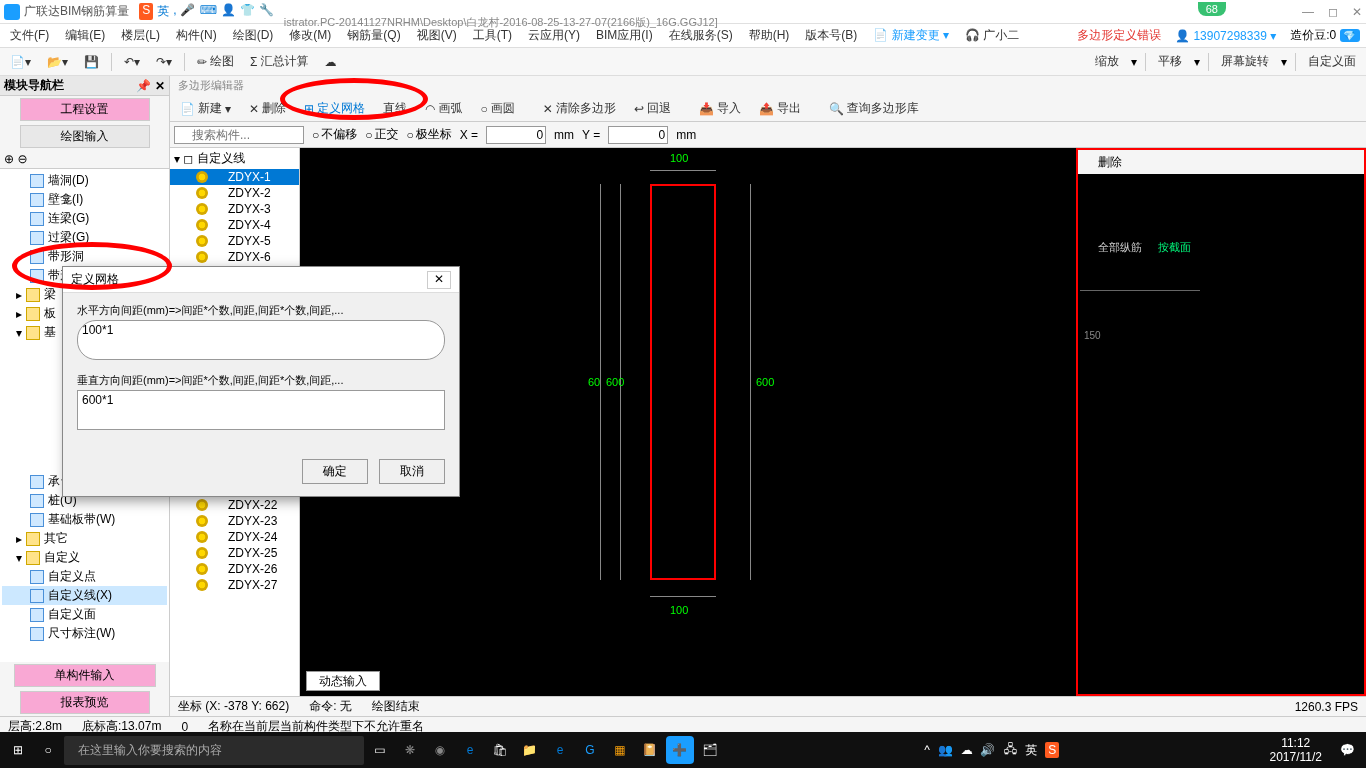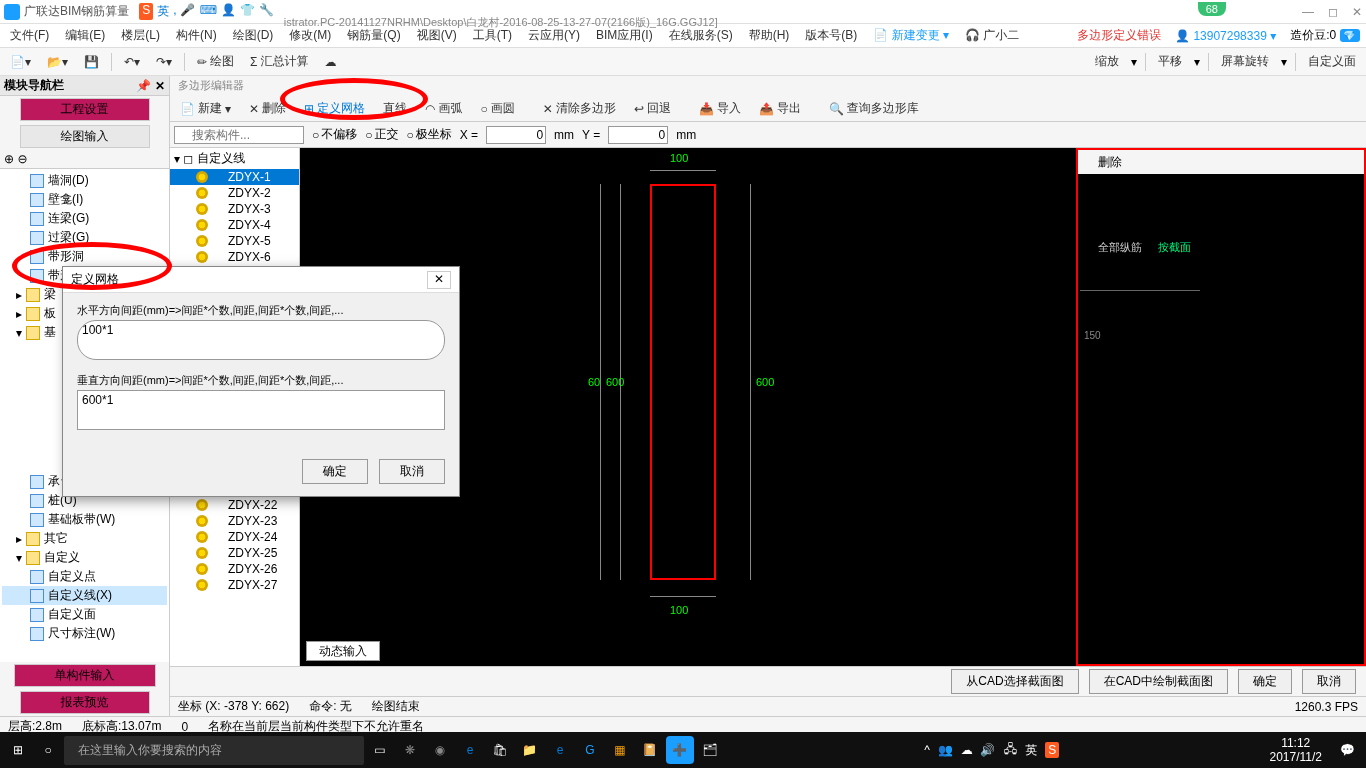--- a/index.html
+++ b/index.html
@@ -23,21 +23,21 @@
 
 .toolbar { height: 28px; background: #f7f7f7; display: flex; align-items: center; padding: 0 6px; gap: 8px; border-bottom: 1px solid #ddd; }
 .toolbar .sep { width: 1px; height: 18px; background: #ccc; }
 .tb-btn { padding: 2px 4px; color: #333; display: inline-flex; align-items: center; gap: 3px; }
 
 .main { display: flex; height: 640px; }
 
 .leftpanel { width: 170px; background: #f5f5f5; border-right: 1px solid #ccc; display: flex; flex-direction: column; }
 .panel-header { height: 20px; background: #e8e8e8; display: flex; align-items: center; padding: 0 4px; font-weight: bold; border-bottom: 1px solid #ccc; }
 .panel-header .close { margin-left: auto; }
-.tab-btn { background: #be185d; border: 1px solid #ccc; padding: 2px 40px; margin: 2px auto; display: block; text-align: center; }
+.tab-btn { background: #f9a8d4; border: 1px solid #ccc; padding: 2px 40px; margin: 2px auto; display: block; text-align: center; }
 .toolstrip { padding: 2px 4px; border-bottom: 1px solid #ccc; }
 .tree { flex: 1; overflow: auto; background: #fff; padding: 2px; }
 .tree-item { padding: 1px 2px 1px 28px; display: flex; align-items: center; gap: 4px; }
 .tree-item.sel { background: #cce8ff; }
 .tree-group { padding: 1px 2px 1px 14px; display: flex; align-items: center; gap: 4px; }
 .tico { width: 14px; height: 14px; display: inline-block; border: 1px solid #4a90d9; background: #cfe8ff; }
 .tico.folder { background: #ffe38a; border-color: #d0a800; }
 
 .workarea { flex: 1; display: flex; flex-direction: column; background: #000; position: relative; }
 .work-toolbar { height: 26px; background: #f5f5f5; border-bottom: 1px solid #ccc; display: flex; align-items: center; padding: 0 6px; gap: 10px; }
@@ -376,27 +376,20 @@
         <div class="rp-head">
             <span>删除</span>
           </div>
         <div class="rp-txt" style="left:20px;top:90px">全部纵筋</div>
         <div class="rp-txt2" style="left:80px;top:90px">按截面</div>
         <div class="rp-txt" style="left:6px;top:180px;color:#888;font-size:10px">150</div>
         <div style="position:absolute;left:2px;top:140px;width:120px;border-top:1px solid #666"></div>
       </div>
     </div>
 
-    <div class="canvas-bottom">
-      <span style="flex:1"></span>
-      <button>从CAD选择截面图</button>
-      <button>在CAD中绘制截面图</button>
-      <button>确定</button>
-      <button>取消</button>
-    </div>
     <div class="statusbar1">
       <span>坐标 (X: -378 Y: 662)</span>
       <span>命令: 无</span>
       <span>绘图结束</span>
       <span style="margin-left:auto">1260.3 FPS</span>
     </div>
   </div>
 </div>
 
 <div class="statusbar2">

